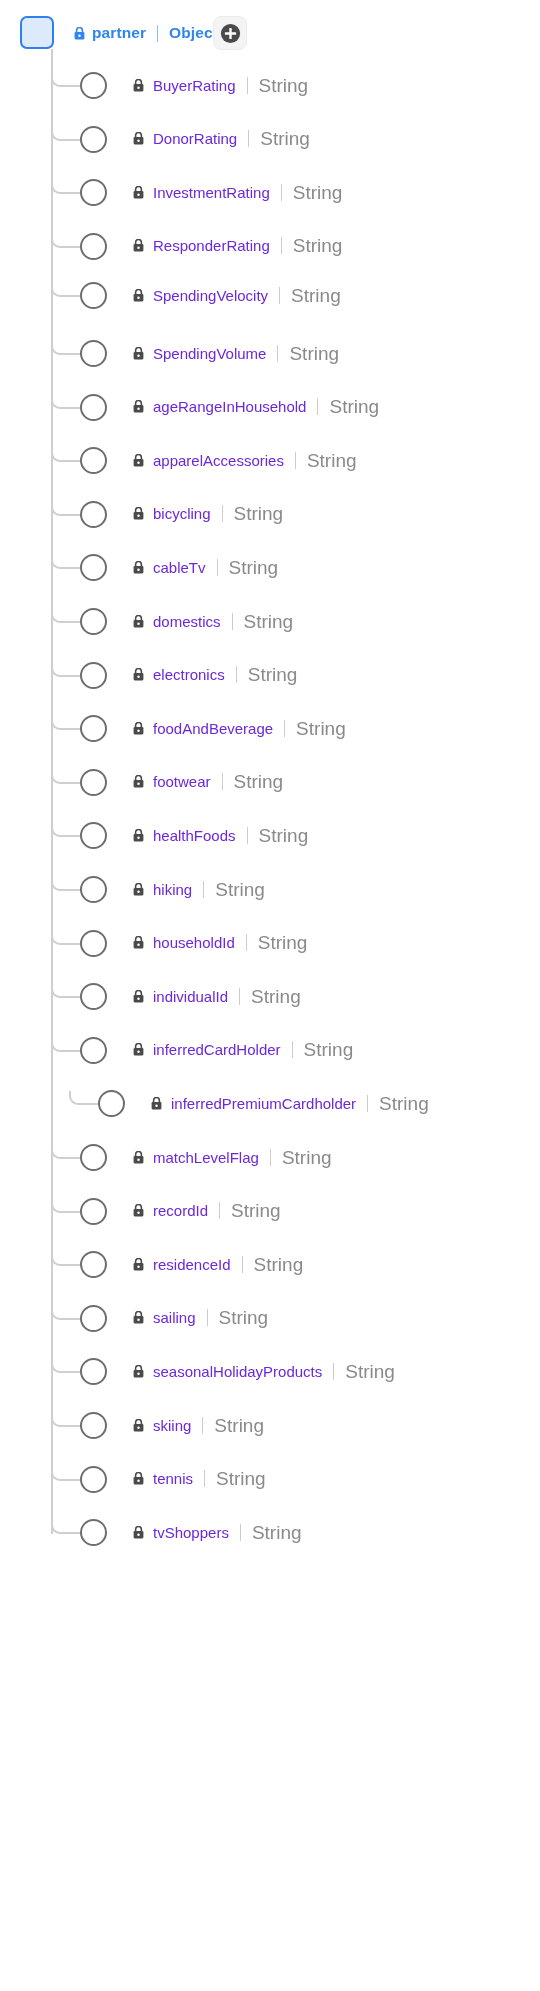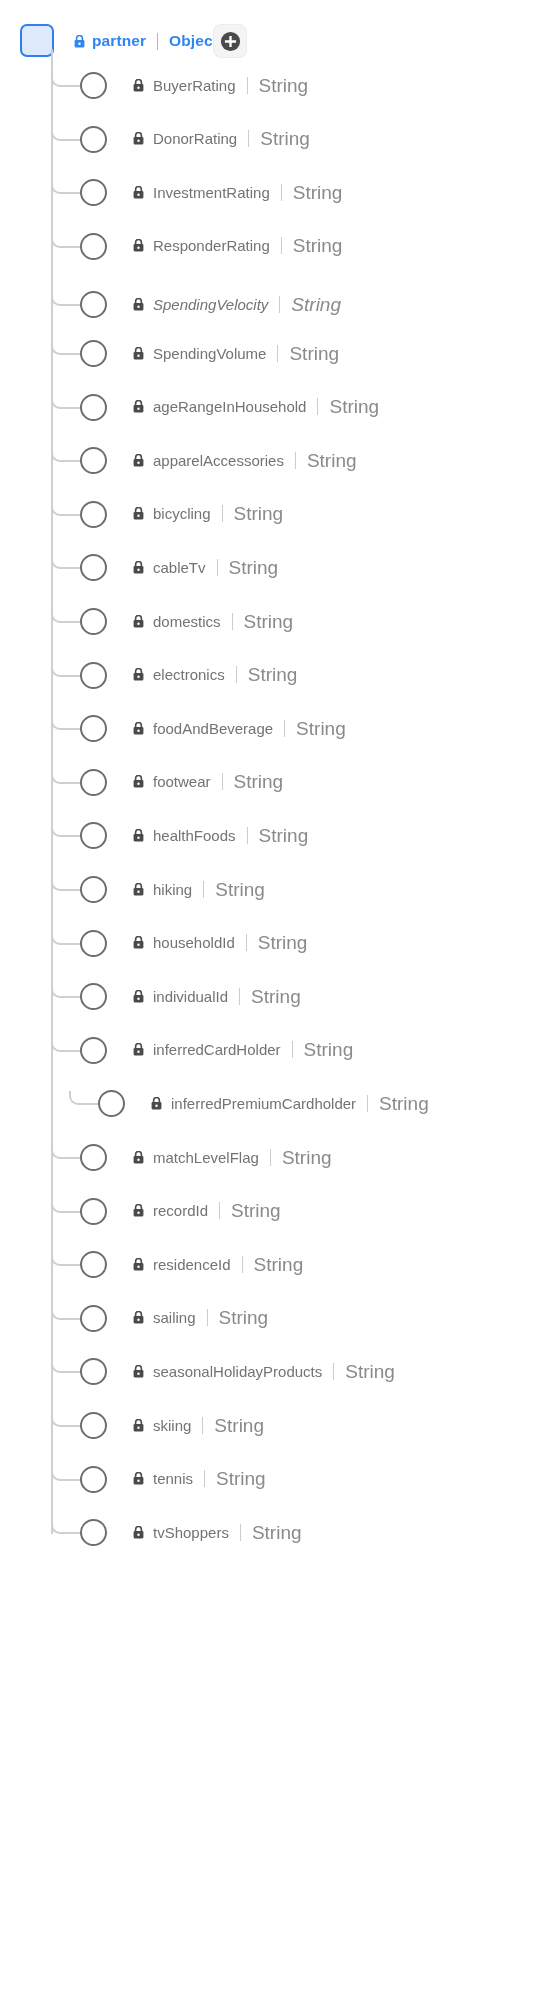--- a/index.html
+++ b/index.html
@@ -13,21 +13,21 @@
     height: 1991px;
     position: relative;
     font-family: "Liberation Sans", "DejaVu Sans", sans-serif;
     overflow: hidden;
   }
 
   
   .header {
     position: absolute;
     left: 0;
-    top: 8px;
+    top: 0;
     width: 540px;
     height: 66px;
     display: flex;
     align-items: center;
   }
   .root-node {
     position: absolute;
     left: 20px;
     top: 16px;
     width: 34px;
@@ -141,21 +141,21 @@
     align-items: center;
   }
   .lock-gray {
     width: 11px;
     height: 13px;
     margin-right: 9px;
     display: block;
     flex: none;
   }
   .field-name {
-    color: #737373;
+    color: #6d28d9;
     font-size: 15px;
     line-height: 1;
     white-space: nowrap;
   }
   .field-sep {
     display: inline-block;
     width: 1px;
     height: 17px;
     background: #cccccc;
     margin: 0 11px;
@@ -250,21 +250,21 @@
         <path d="M2.6 5.2V3.4a2.9 2.9 0 0 1 5.8 0v1.8" fill="none" stroke="#4a4a4a" stroke-width="1.6"></path>
         <rect x="0.6" y="5.1" width="9.8" height="7.3" rx="1.1" fill="#4a4a4a"></rect>
         <circle cx="5.5" cy="8.7" r="1.25" fill="#ffffff"></circle>
       </svg>
       <span class="field-name">ResponderRating</span>
       <span class="field-sep"></span>
       <span class="field-type">String</span>
     </div>
   </div>
 
-  <div class="row" style="top: 277px; font-style: italic;">
+  <div class="row" style="top: 268px;">
     <div class="elbow"></div>
     <div class="node-circle"></div>
     <div class="row-body">
       <svg class="lock-gray" viewBox="0 0 11 13">
         <path d="M2.6 5.2V3.4a2.9 2.9 0 0 1 5.8 0v1.8" fill="none" stroke="#4a4a4a" stroke-width="1.6"></path>
         <rect x="0.6" y="5.1" width="9.8" height="7.3" rx="1.1" fill="#4a4a4a"></rect>
         <circle cx="5.5" cy="8.7" r="1.25" fill="#ffffff"></circle>
       </svg>
       <span class="field-name">SpendingVelocity</span>
       <span class="field-sep"></span>

